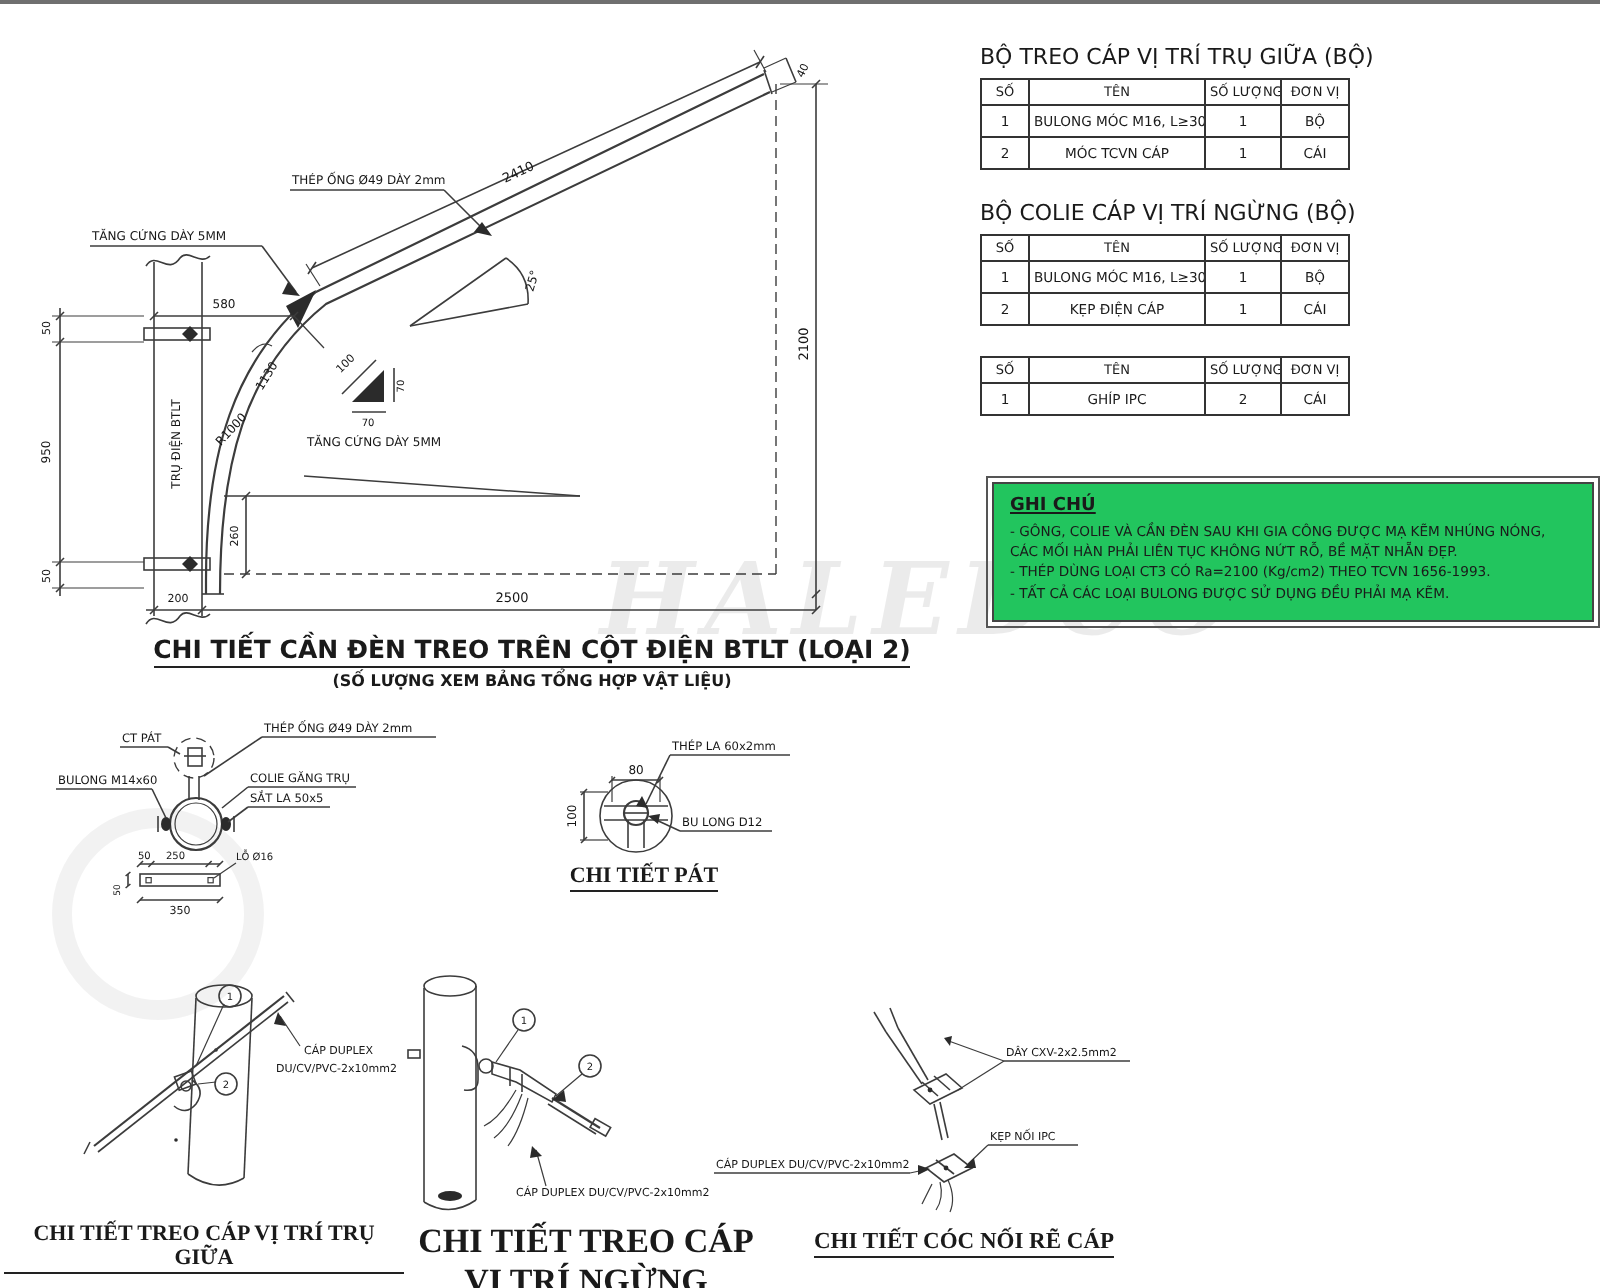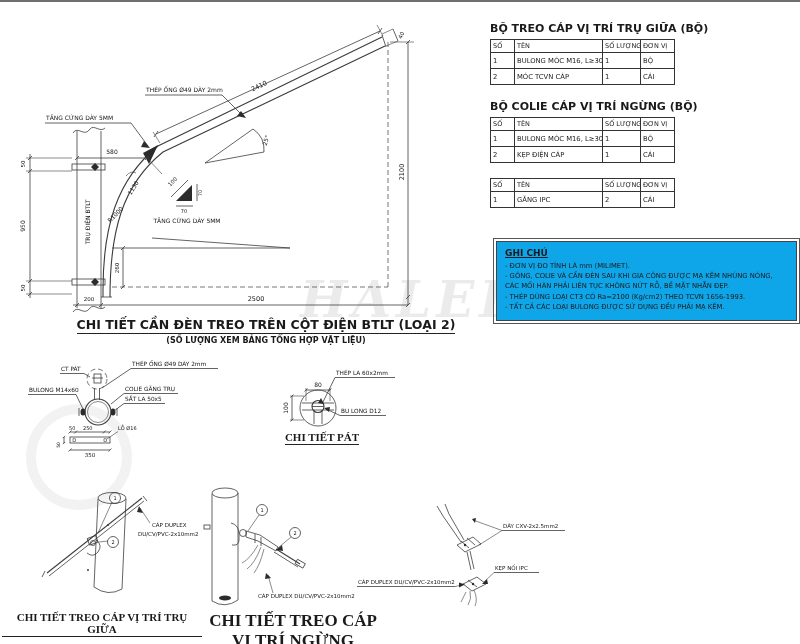--- a/index.html
+++ b/index.html
@@ -19,29 +19,29 @@
   svg .dash{stroke-dasharray:5,3;stroke-width:.7;}
   svg .fillb{fill:#2b2b2b;stroke:none;}
   svg text{fill:#161616;stroke:none;font-family:"DejaVu Sans",sans-serif;}
   .ttl{position:absolute;z-index:2;text-align:center;font-weight:bold;}
   .ttl .u{display:inline-block;border-bottom:1.4px solid #222;padding-bottom:1px;font-family:Liberation Serif, serif;}
   .main-title{left:56px;top:314px;width:420px;}
   .main-title .t1{font-size:12.5px;font-weight:bold;border-bottom:1.4px solid #222;
                   display:inline-block;padding-bottom:1px;}
   .main-title .t2{font-size:8px;font-weight:bold;margin-top:2px;}
   .tbl-block{position:absolute;left:490px;width:186px;z-index:2;}
-  .tbl-title{font-size:11px;font-weight:bold;white-space:nowrap;margin-bottom:4px;}
+  .tbl-title{font-size:11px;font-weight:normal;white-space:nowrap;margin-bottom:4px;}
   table{border-collapse:collapse;width:184px;table-layout:fixed;}
   th,td{border:1px solid #333;font-size:6.8px;padding:0 2px;height:15px;
-        text-align:left;overflow:hidden;white-space:nowrap;font-weight:normal;}
+        text-align:center;overflow:hidden;white-space:nowrap;font-weight:normal;}
   th{height:12px;font-size:6.5px;}
   col.c1{width:24px;} col.c2{width:88px;} col.c3{width:38px;} col.c4{width:34px;}
   .notes{position:absolute;left:496px;top:241px;width:283px;z-index:2;
          border:1px solid #444;outline:1px solid #555;outline-offset:2px;
-         padding:6px 8px 8px 8px;background:#0ea5e9;}
+         padding:6px 8px 8px 8px;background:#22c55e;}
   .notes .nt{font-size:9px;font-weight:bold;text-decoration:underline;margin-bottom:3px;}
   .notes .nl{font-size:6.8px;line-height:1.5;}
   .sec-title-a{left:2px;top:611px;width:200px;font-size:11px;}
   .sec-title-b{left:203px;top:611px;width:180px;font-size:17px;}
   .sec-title-c{left:398px;top:613px;width:168px;font-size:11.5px;}
   .pat-title{left:260px;top:431px;width:124px;font-size:11px;}
 </style>
 </head>
 <body>
 
@@ -259,31 +259,30 @@
         </colgroup>
       <tbody>
           <tr>
         <th>SỐ</th>
         <th>TÊN</th>
         <th>SỐ LƯỢNG</th>
         <th>ĐƠN VỊ</th>
       </tr>
       <tr>
         <td>1</td>
-        <td>GĂNG IPC</td>
+        <td>GHÍP IPC</td>
         <td>2</td>
         <td>CÁI</td>
       </tr>
     </tbody>
       </table>
   </div>
 
   <div class="notes">
     <div class="nt">GHI CHÚ</div>
-    <div class="nl">- ĐƠN VỊ ĐO TÍNH LÀ mm (MILIMET).</div>
     <div class="nl">- GÔNG, COLIE VÀ CẦN ĐÈN SAU KHI GIA CÔNG ĐƯỢC MẠ KẼM NHÚNG NÓNG, CÁC MỐI HÀN PHẢI LIÊN TỤC KHÔNG NỨT RỖ, BỀ MẶT NHẴN ĐẸP.</div>
     <div class="nl">- THÉP DÙNG LOẠI CT3 CÓ Ra=2100 (Kg/cm2) THEO TCVN 1656-1993.</div>
     <div class="nl">- TẤT CẢ CÁC LOẠI BULONG ĐƯỢC SỬ DỤNG ĐỀU PHẢI MẠ KẼM.</div>
   </div>
 
   <svg style="left:28px;top:352px" width="195" height="118" viewBox="0 0 195 118">
     <g>
       <circle class="dash" cx="69" cy="27" r="10"></circle>
       <rect x="66" y="22" width="7" height="9"></rect>
       <line x1="64" y1="26" x2="75" y2="26"></line>
@@ -486,13 +485,16 @@
       <text x="140" y="80" font-size="5.5">KẸP NỐI IPC</text>
       <line x1="139" y1="82.5" x2="184" y2="82.5"></line>
       <line class="thin" x1="139" y1="82.5" x2="129" y2="92"></line>
       <polygon class="fillb" points="132,89 127,94 133,94"></polygon>
       <text x="3" y="94" font-size="5.5">CÁP DUPLEX DU/CV/PVC-2x10mm2</text>
       <line x1="2" y1="96.5" x2="100" y2="96.5"></line>
       <line class="thin" x1="100" y1="96.5" x2="107" y2="95"></line>
       <polygon class="fillb" points="104,92.5 110,94.5 104,97.5"></polygon>
     </g>
   </svg>
+  <div class="ttl sec-title-c">
+    <span class="u">CHI TIẾT CÓC NỐI RẼ CÁP</span>
+  </div>
 </div>
 
 </body></html>

